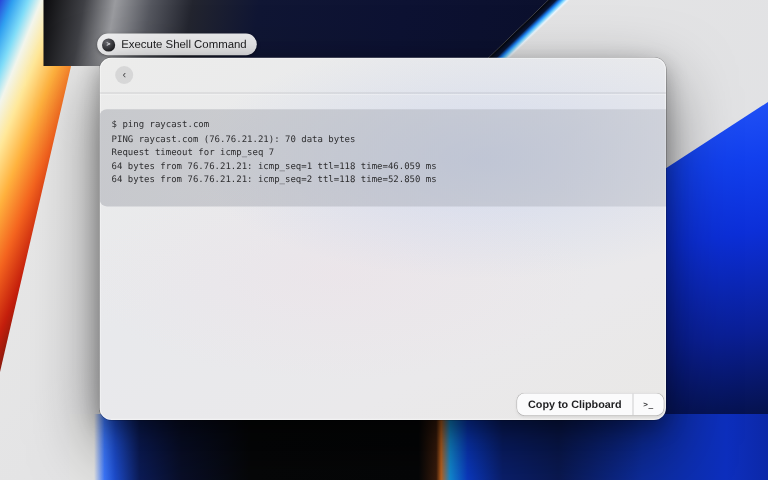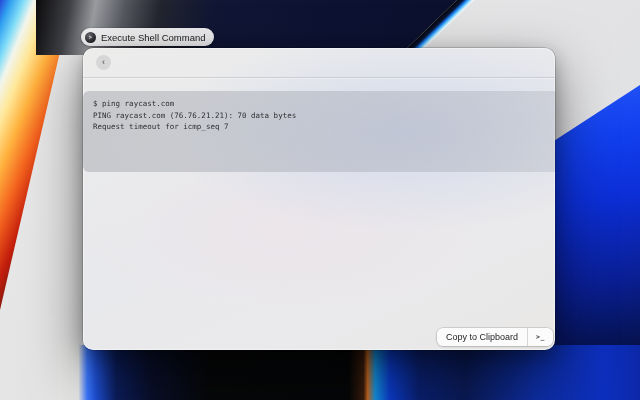--- a/index.html
+++ b/index.html
@@ -108,21 +108,21 @@
     font-size: 7.5px; line-height: 11.6px; color: #2e2e30; white-space: pre;
   }
   .footer-actions {
     position: absolute; right: 2px; bottom: 4px; height: 18px;
     display: flex; align-items: stretch;
     border-radius: 6px; overflow: hidden;
     background: rgba(252,252,253,0.93);
     box-shadow: 0 0 0 0.5px rgba(0,0,0,0.22), 0 1px 3px rgba(0,0,0,0.12);
   }
   .copy-button {
-    padding: 0 9px; font-size: 9px; font-weight: 400; color: #1f1f21;
+    padding: 0 9px; font-size: 9px; font-weight: 700; color: #1f1f21;
     line-height: 18px; white-space: nowrap; cursor: default;
   }
   .footer-divider { width: 1px; background: rgba(0,0,0,0.15); }
   .shortcut-button {
     width: 25px; display: flex; align-items: center; justify-content: center;
     font-family: "DejaVu Sans Mono", monospace;
     font-size: 6.5px; font-weight: bold; color: #3a3a3c; letter-spacing: 0.5px;
     cursor: default;
   }
 </style>
@@ -146,20 +146,22 @@
   <div class="window-header">
     <div class="back-button">
       <span>‹</span>
     </div>
   </div>
 
   <div class="terminal-panel">
     <div class="terminal-line">$ ping raycast.com</div>
     <div class="terminal-line">PING raycast.com (76.76.21.21): 70 data bytes</div>
     <div class="terminal-line">Request timeout for icmp_seq 7</div>
+    <div class="terminal-line">64 bytes from 76.76.21.21: icmp_seq=1 ttl=118 time=46.059 ms</div>
+    <div class="terminal-line">64 bytes from 76.76.21.21: icmp_seq=2 ttl=118 time=52.850 ms</div>
   </div>
 
   <div class="footer-actions">
     <div class="copy-button">Copy to Clipboard</div>
     <div class="footer-divider"></div>
     <div class="shortcut-button">
       <span>&gt;_</span>
     </div>
   </div>
 

